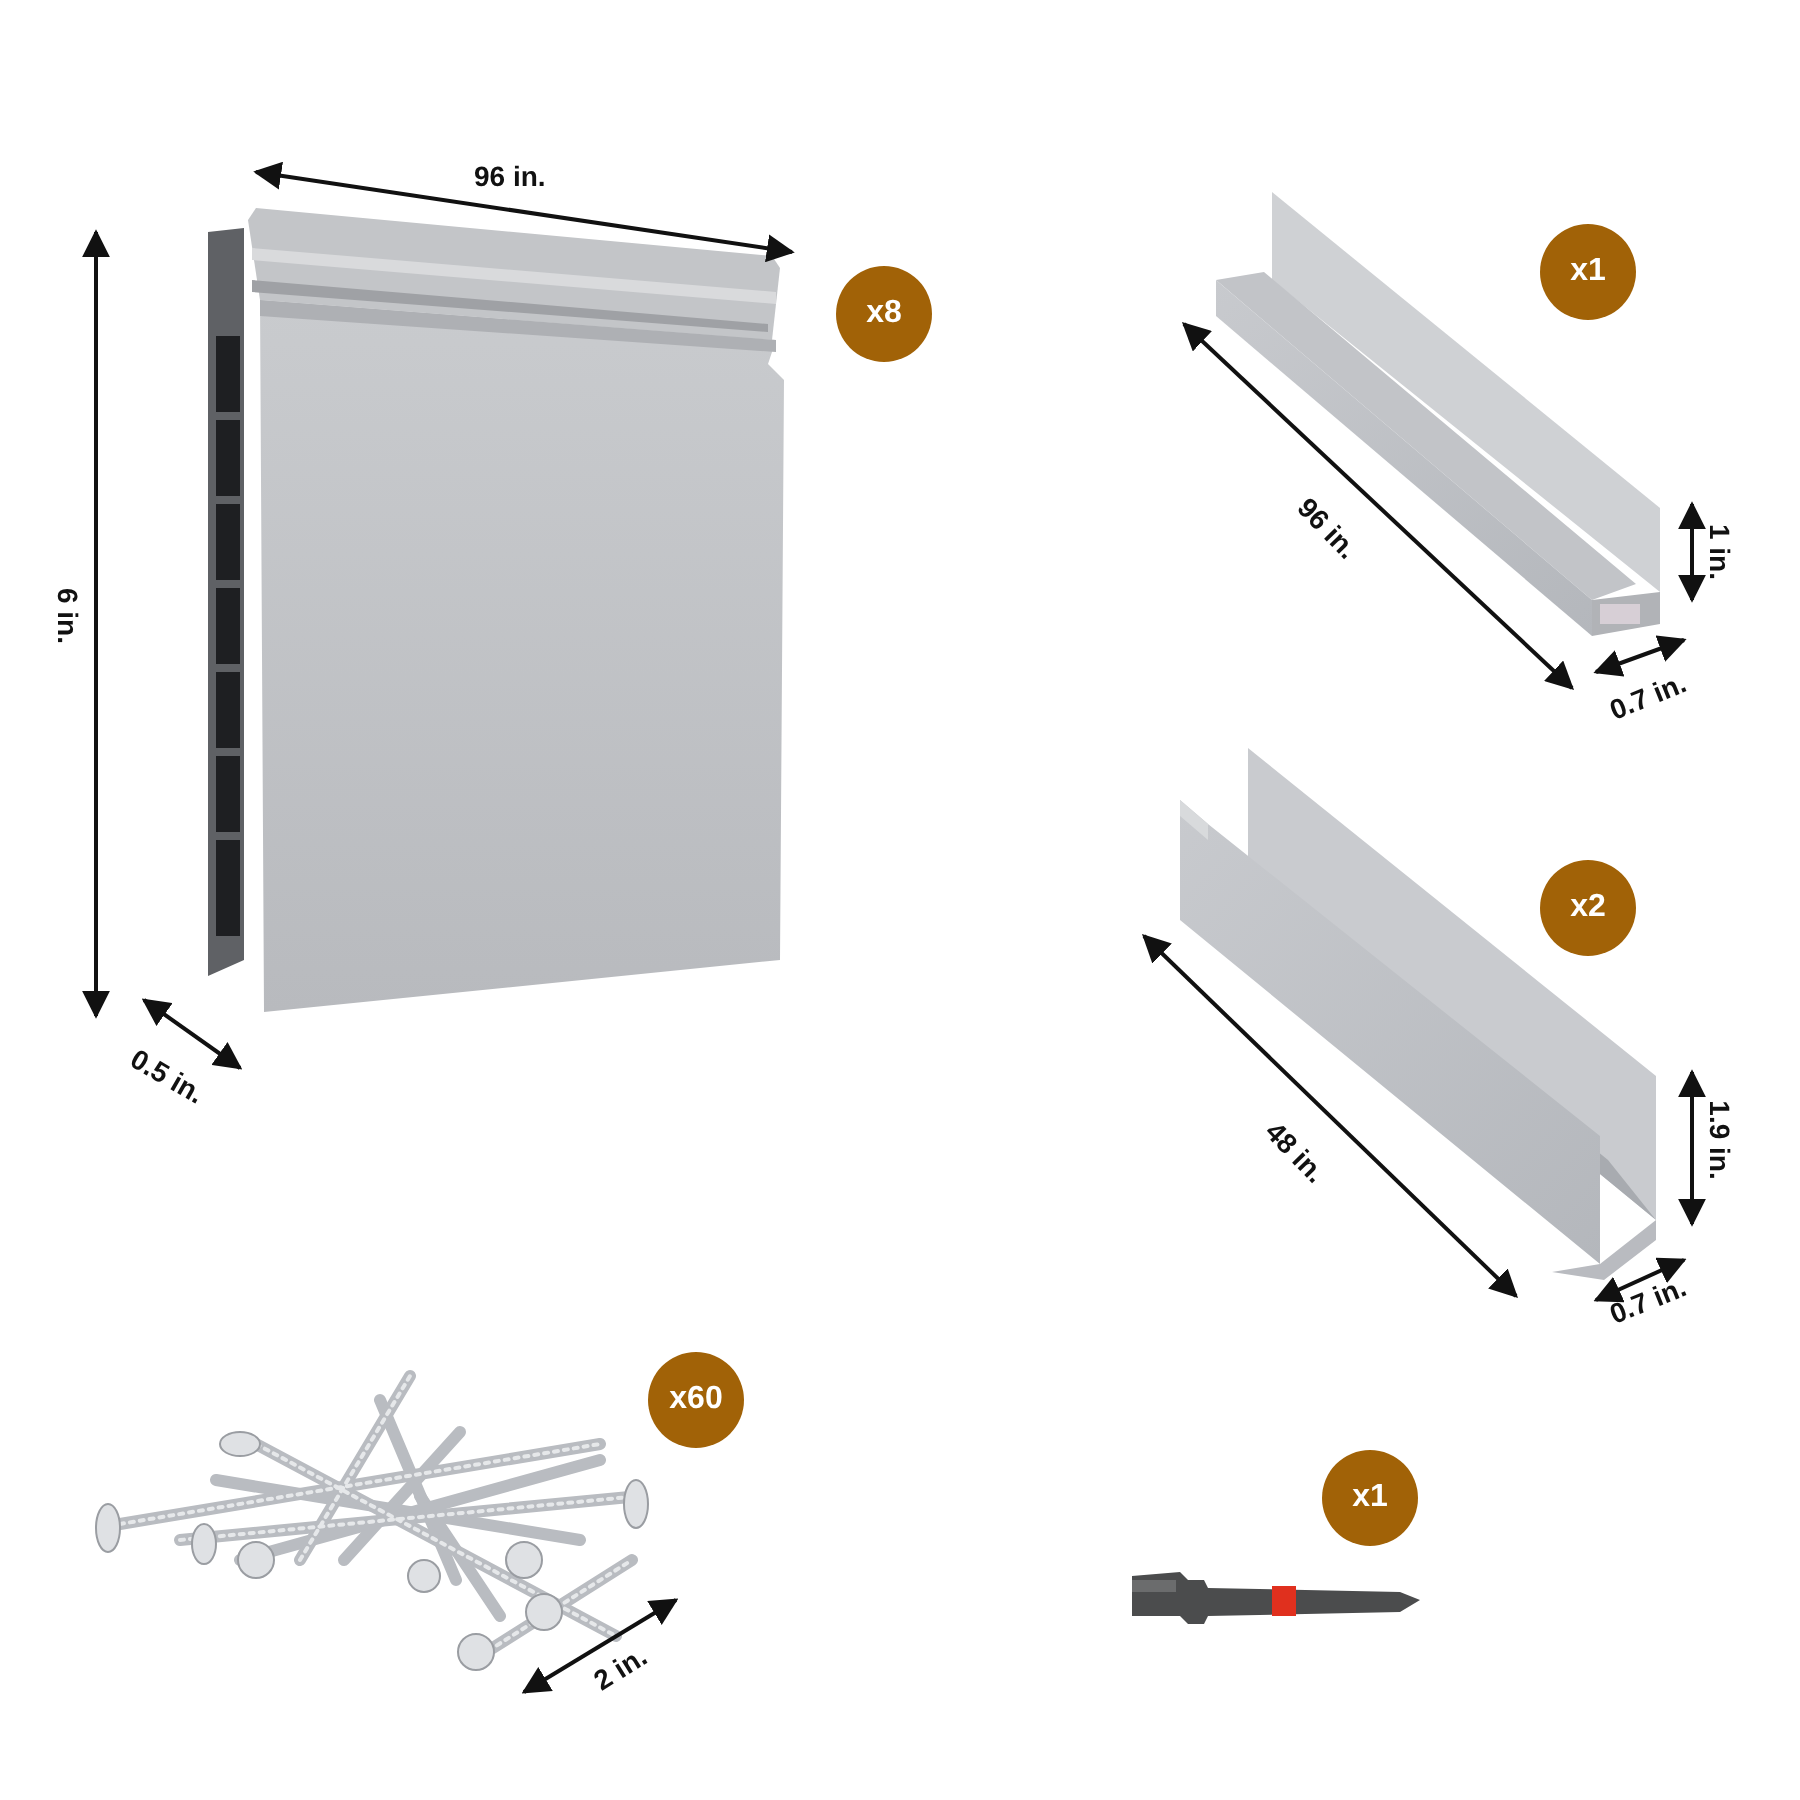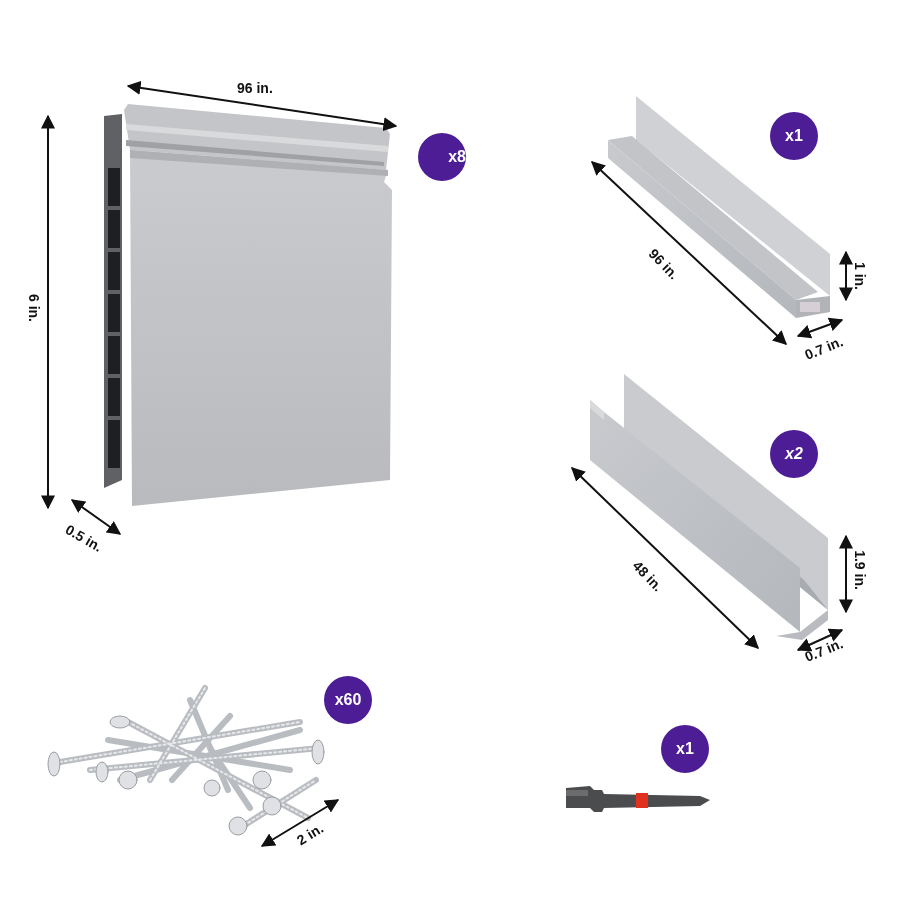--- a/index.html
+++ b/index.html
@@ -1,20 +1,20 @@
 <!DOCTYPE html>
 <html><head>
 <meta charset="utf-8">
 <style>
   html, body { margin: 0; padding: 0; background: #ffffff; }
   body { width: 900px; height: 900px; position: relative; overflow: hidden;
          font-family: "Liberation Sans", sans-serif; }
   .canvas { position: absolute; left: 0; top: 0; width: 900px; height: 900px; }
   .badge { position: absolute; width: 48px; height: 48px; border-radius: 50%;
-           background: #4c1d95; color: #ffffff; font-weight: bold; font-size: 16px;
+           background: #a16207; color: #ffffff; font-weight: bold; font-size: 16px;
            display: flex; align-items: center; justify-content: center; }
   .dim { position: absolute; font-weight: bold; font-size: 14px; color: #111;
          white-space: nowrap; transform-origin: center center; }
 </style>
 </head>
 <body>
 
 <svg class="canvas" viewBox="0 0 900 900">
   <defs>
     <marker id="ah" viewBox="0 0 10 10" refX="9" refY="5" markerWidth="7" markerHeight="7" orient="auto-start-reverse">
@@ -119,27 +119,27 @@
   </g>
   <line x1="262" y1="846" x2="338" y2="800" stroke="#111" stroke-width="2" marker-start="url(#ah)" marker-end="url(#ah)"></line>
 
   <g>
     <path d="M566,788 L590,786 L594,790 L602,790 L604,794 L700,796 L710,800 L700,806 L604,808 L602,812 L594,812 L590,808 L566,808 Z" fill="#4b4c4d"></path>
     <rect x="566" y="790" width="22" height="6" fill="#6b6c6d"></rect>
     <rect x="636" y="793" width="12" height="15" fill="#e0301e"></rect>
   </g>
 </svg>
 
-<div class="badge" style="left:418px;top:133px;justify-content:flex-end;">
+<div class="badge" style="left:418px;top:133px;">
   <span>x8</span>
 </div>
 <div class="badge" style="left:770px;top:112px;">
   <span>x1</span>
 </div>
-<div class="badge" style="left:770px;top:430px;font-style:italic;">
+<div class="badge" style="left:770px;top:430px;">
   <span>x2</span>
 </div>
 <div class="badge" style="left:324px;top:676px;">
   <span>x60</span>
 </div>
 <div class="badge" style="left:661px;top:725px;">
   <span>x1</span>
 </div>
 
 <div class="dim" style="left:237px;top:80px;transform:rotate(0deg);">96 in.</div>

